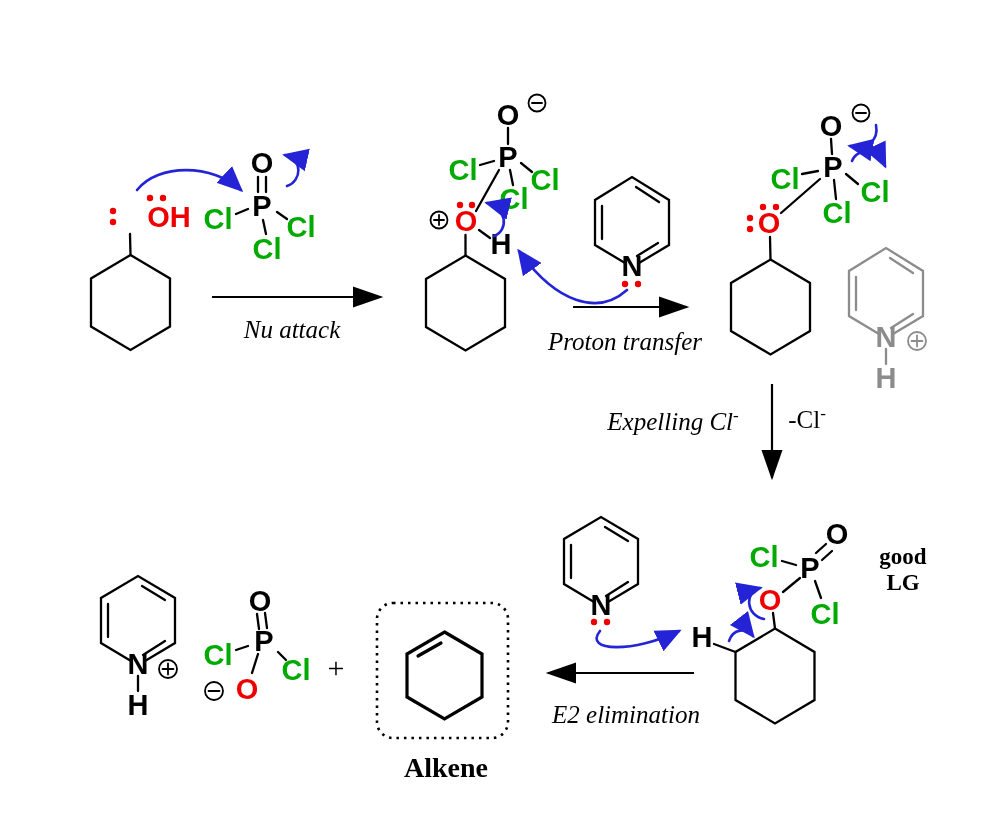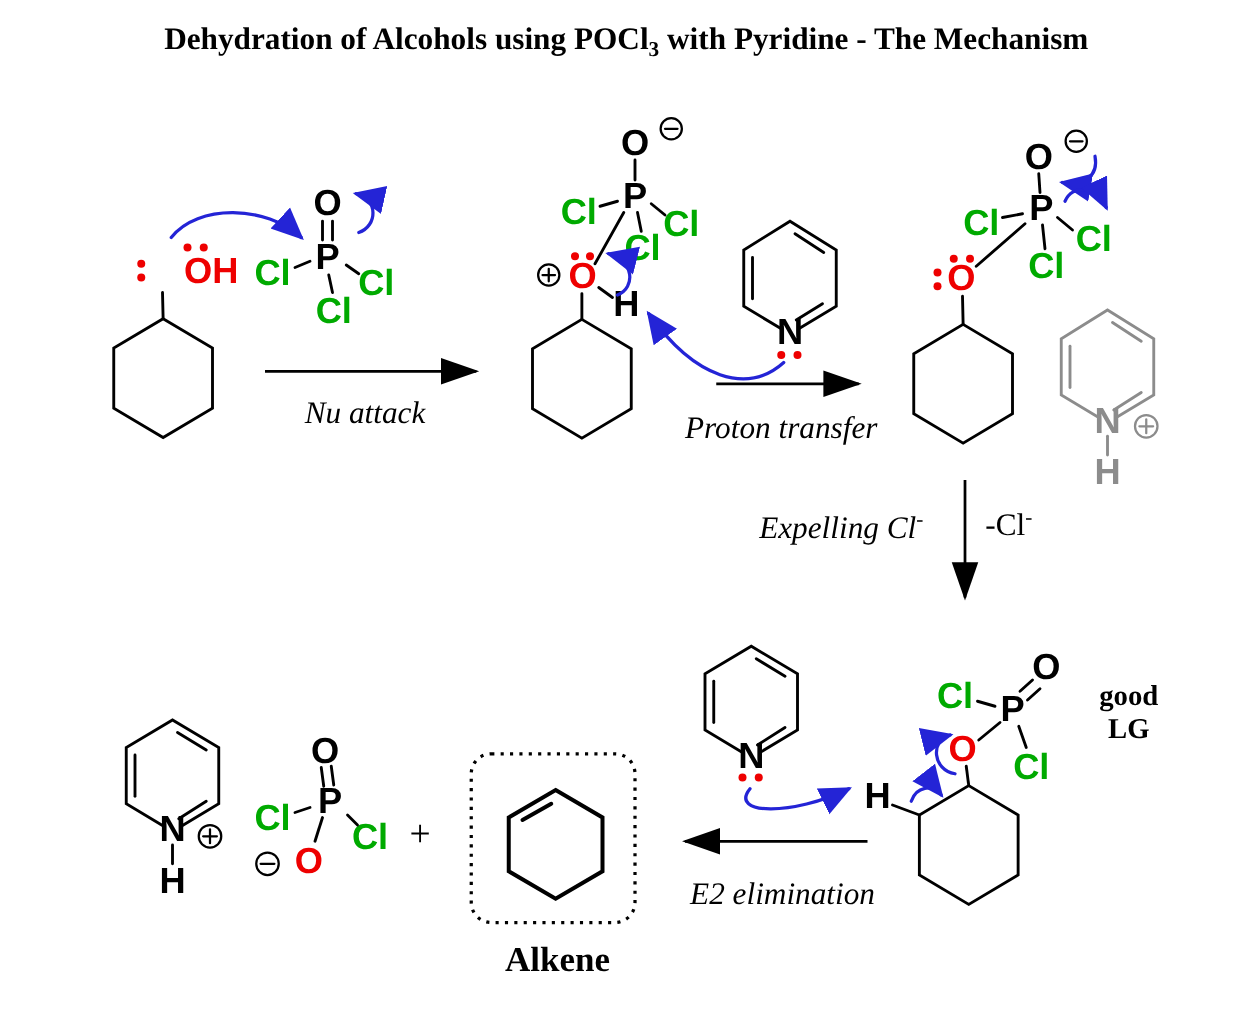--- a/index.html
+++ b/index.html
@@ -24,21 +24,20 @@
   .lbl{font:italic 25px "Liberation Serif",serif;fill:#000;text-anchor:middle;}
   .lblup{font:25px "Liberation Serif",serif;fill:#000;text-anchor:middle;}
   .boldlbl{font:bold 23px "Liberation Serif",serif;fill:#000;text-anchor:middle;}
   .alkenelbl{font:bold 28px "Liberation Serif",serif;fill:#000;text-anchor:middle;}
   .plus{font:30px "Liberation Serif",serif;fill:#000;text-anchor:middle;dominant-baseline:central;}
 </style>
 </head>
 <body>
 
 <div id="stage">
-  <div id="title"><span>Dehydration of Alcohols using POCl</span><sub>3</sub><span> with Pyridine - The Mechanism</span></div>
 
   <svg width="1002" height="815" viewBox="0 0 1002 815">
     <defs>
       <marker id="mk" viewBox="0 0 14 10" refX="12" refY="5" markerWidth="15" markerHeight="11" orient="auto">
         <path d="M0,0.5 L13,5 L0,9.5 Z" fill="#000"></path>
       </marker>
       <marker id="mb" viewBox="0 0 10 9" refX="8" refY="4.5" markerWidth="11" markerHeight="10" orient="auto">
         <path d="M0,0.5 L9,4.5 L0,8.5 Z" fill="#2424d6"></path>
       </marker>
     </defs>

